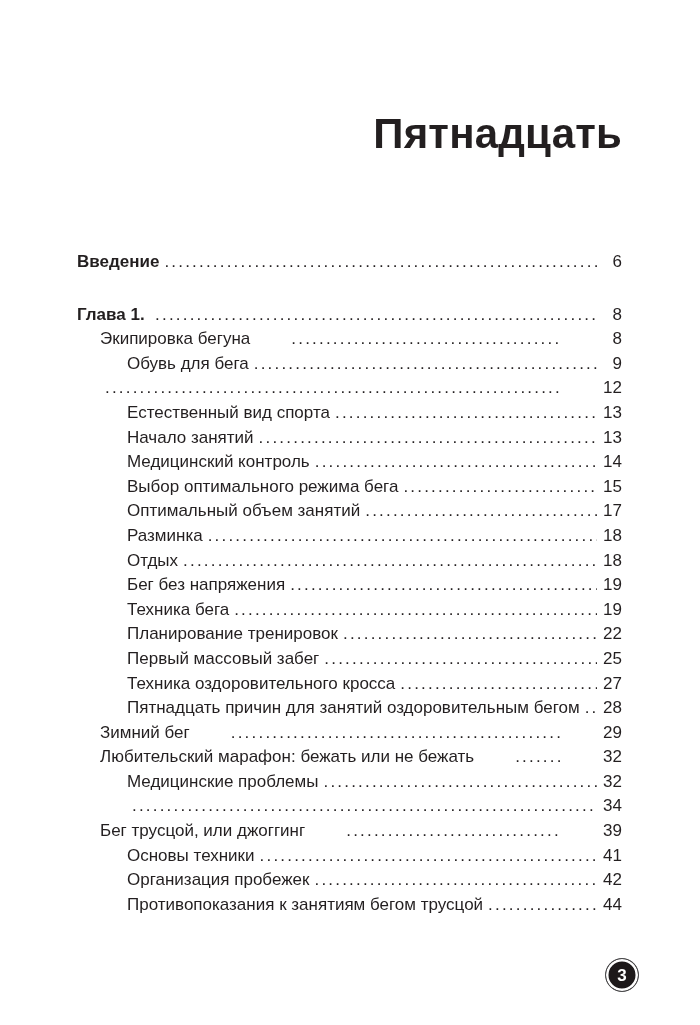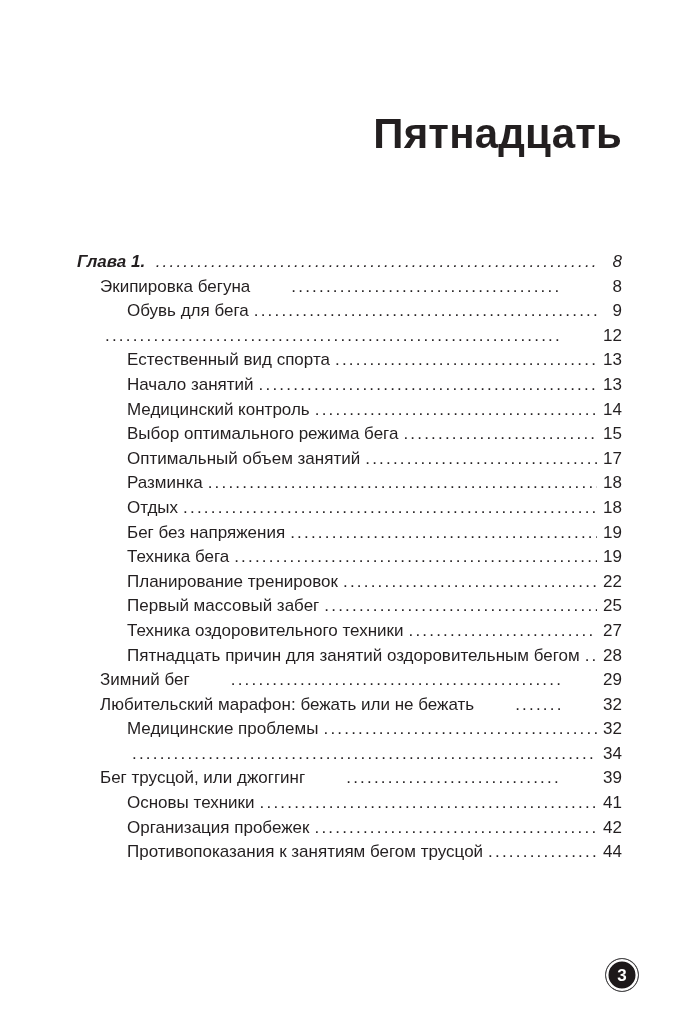--- a/index.html
+++ b/index.html
@@ -27,21 +27,21 @@
     .toc-list { width: 100%; }
     .toc-row {
       display: flex;
       align-items: baseline;
       font-size: 17px;
       line-height: 24.6px;
       white-space: nowrap;
     }
     .toc-row.level-1 { padding-left: 23px; gap: 36px; }
     .toc-row.level-2 { padding-left: 50px; justify-content: space-between; }
-    .toc-row.gap-before { margin-top: 15px; font-style: italic; }
+    .toc-row.gap-before { margin-top: 28px; }
     .toc-row.row-bold .label { font-weight: 700; }
     .prefix { font-weight: 700; margin-right: 0.32em; }
     .label { white-space: nowrap; }
     .dots {
       flex: 1 1 auto;
       overflow: hidden;
       white-space: nowrap;
       margin: 0 3px 0 5px;
       letter-spacing: 2.2px;
       min-width: 10px;
@@ -75,20 +75,25 @@
       font-weight: 700;
       line-height: 1;
     }
   </style>
 </head>
 <body>
 
 <div class="page">
   <h1 class="doc-title">Пятнадцать</h1>
   <div class="toc-list">
+      <div class="toc-row level-0 row-bold">
+        <span class="label">Введение</span>
+        <span class="dots"></span>
+        <span class="pagenum">6</span>
+      </div>
       <div class="toc-row level-0 gap-before">
         <span class="prefix">Глава 1.</span>
         <span class="dots"></span>
         <span class="pagenum">8</span>
       </div>
       <div class="toc-row level-1">
         <span class="label">Экипировка бегуна</span>
         <span class="dots"></span>
         <span class="pagenum">8</span>
       </div>
@@ -150,21 +155,21 @@
         <span class="label">Планирование тренировок</span>
         <span class="dots"></span>
         <span class="pagenum">22</span>
       </div>
       <div class="toc-row level-2">
         <span class="label">Первый массовый забег</span>
         <span class="dots"></span>
         <span class="pagenum">25</span>
       </div>
       <div class="toc-row level-2">
-        <span class="label">Техника оздоровительного техники</span>
+        <span class="label">Техника оздоровительного кросса</span>
         <span class="dots"></span>
         <span class="pagenum">27</span>
       </div>
       <div class="toc-row level-2">
         <span class="label">Пятнадцать причин для занятий оздоровительным бегом</span>
         <span class="dots"></span>
         <span class="pagenum">28</span>
       </div>
       <div class="toc-row level-1">
         <span class="label">Зимний бег</span>

